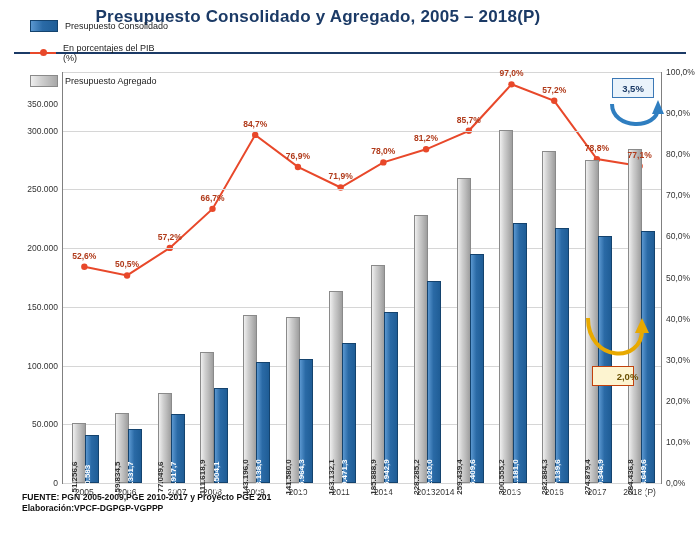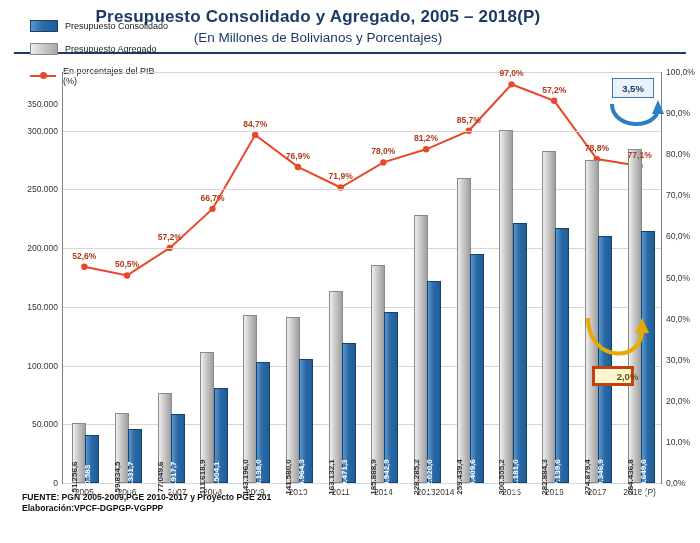--- a/index.html
+++ b/index.html
@@ -92,58 +92,57 @@
 
   
   .ann-box{
     position:absolute;box-sizing:border-box;
     border:1px solid #3b78b5;background:#eaf3fb;color:#1b3a66;
     font-size:9.5px;font-weight:bold;text-align:center;
     display:flex;align-items:center;justify-content:center;
   }
   .ann-box-yellow{
     position:absolute;box-sizing:border-box;
-    border:3px solid #c2410c;background:#fdf4d0;color:#6a4f00;
+    border:1px solid #c2410c;background:#fdf4d0;color:#6a4f00;
     font-size:9.5px;font-weight:bold;text-align:center;
     display:flex;align-items:center;justify-content:center;padding-left:29px;
   }
 
   
   .footer{
     position:absolute;left:22px;top:492px;font-size:8.6px;color:#111;
     font-weight:bold;line-height:1.32;
   }
   .footer div{white-space:nowrap;}
 </style>
 </head>
 <body>
 
 <div id="frame">
 
   <div class="title-wrap">
     <div class="title">Presupuesto Consolidado y Agregado, 2005 – 2018(P)</div>
-    <div class="subtitle">(En Millones de Bolivianos y Porcentajes)</div>
   </div>
   <div class="title-rule"></div>
 
   <div class="legend">
     <div class="legend-row">
       <span class="sw sw-con"></span>
       <span class="legend-label">Presupuesto Consolidado</span>
-    </div>
-    <div class="legend-row">
-      <span class="sw sw-agg"></span>
-      <span class="legend-label">Presupuesto Agregado</span>
     </div>
     <div class="legend-row">
       <span class="sw-line"></span>
       <span class="legend-label">
         <span>En porcentajes del PIB</span><br>
         <span>(%)</span>
       </span>
+    </div>
+    <div class="legend-row">
+      <span class="sw sw-agg"></span>
+      <span class="legend-label">Presupuesto Agregado</span>
     </div>
   </div>
 
   <div class="plot" id="plot">
     <svg class="linesvg" id="linesvg">
         <path d="M21.4,194.8 L64.1,203.4 L106.8,175.9 L149.5,136.9 L192.2,62.9 L234.9,94.9 L277.6,115.5 L320.4,90.4 L363.1,77.3 L405.8,58.8 L448.5,12.3 L491.2,28.8 L533.9,87.1 L576.6,94.1" fill="none" stroke="#e8482a" stroke-width="2"></path>
         <circle cx="21.357142857142858" cy="194.814" r="3.2" fill="#e8482a"></circle>
         <circle cx="64.07142857142857" cy="203.445" r="3.2" fill="#e8482a"></circle>
         <circle cx="106.78571428571429" cy="175.908" r="3.2" fill="#e8482a"></circle>
         <circle cx="149.5" cy="136.863" r="3.2" fill="#e8482a"></circle>

